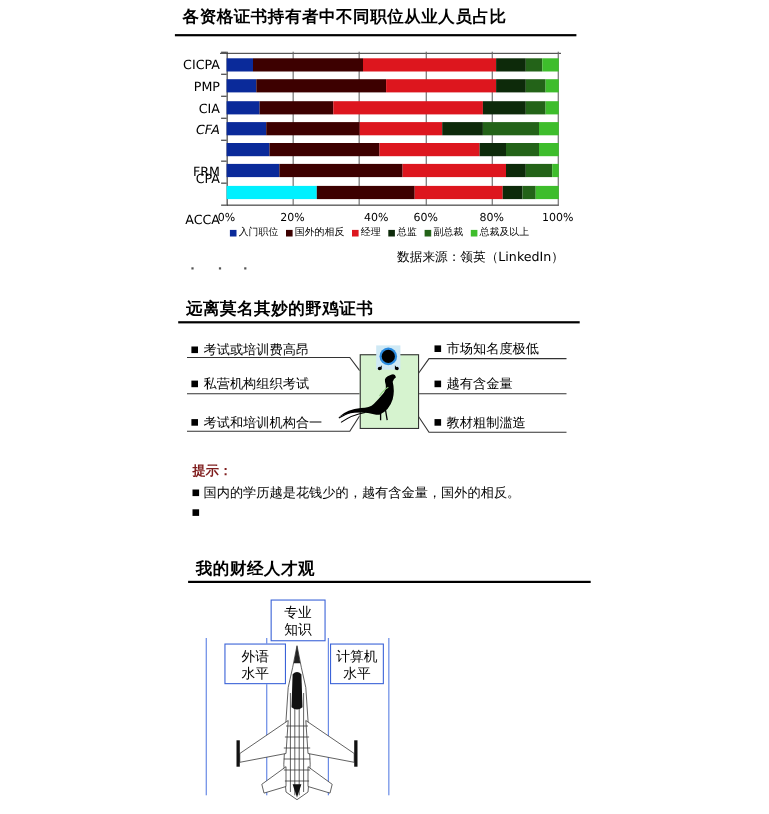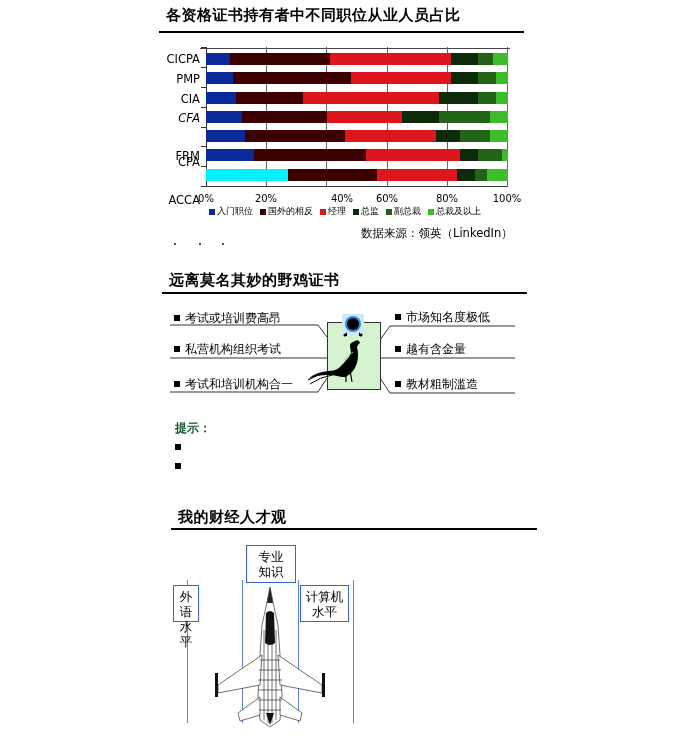--- a/index.html
+++ b/index.html
@@ -14,21 +14,21 @@
   .grid{position:absolute;top:47px;height:140px;width:1px;background:#666;}
   .tick{position:absolute;left:201px;width:5px;height:1px;background:#333;}
   .xlab{position:absolute;top:193px;font-size:10px;transform:translateX(-50%);}
   .legend{position:absolute;top:205px;left:209px;font-size:9px;display:flex;gap:7px;white-space:nowrap;}
   .legend .item{display:flex;align-items:center;gap:2px;}
   .legend .sw{width:6px;height:6px;display:inline-block;}
   .source{position:absolute;top:226px;left:361px;font-size:11.5px;white-space:nowrap;}
   .dot{position:absolute;width:2px;height:2px;background:#555;top:243px;}
   .bullet-text{position:absolute;font-size:12px;white-space:nowrap;}
   .bullet-text .sq{display:inline-block;width:6px;height:6px;background:#000;margin-right:5px;vertical-align:middle;position:relative;top:-1px;}
-  .tip-title{position:absolute;left:175px;top:420px;font-size:12px;font-weight:bold;color:#14532d;}
+  .tip-title{position:absolute;left:175px;top:420px;font-size:12px;font-weight:bold;color:#7f1d1d;}
   .tip{position:absolute;left:175px;font-size:12px;white-space:nowrap;}
   .tip .sq{display:inline-block;width:6px;height:6px;background:#000;margin-right:4px;vertical-align:middle;position:relative;top:-1px;}
   .gbox{position:absolute;left:327px;top:322px;width:52px;height:66px;background:#d6f3cf;border:1px solid #333;}
   .vline{position:absolute;width:1px;background:#5b7fe3;top:580px;height:143px;}
   .skill{position:absolute;border:1.5px solid #3b63d8;background:#fff;text-align:center;font-size:12.5px;line-height:15px;padding-top:3px;box-sizing:border-box;}
 </style>
 </head>
 <body>
 
 <div class="sec-title" style="left:166px;top:6px;">各资格证书持有者中不同职位从业人员占比</div>
@@ -190,36 +190,36 @@
   <circle cx="45" cy="27" r="1.5" fill="#000"></circle>
     <circle cx="61" cy="27" r="1.5" fill="#000"></circle>
 
   <path d="M55,33 q4,-2 5,2 q-2,1 -3,4 q2,8 0,16 q-3,10 -12,14 l-3,0 q-8,-2 -14,-2 q-12,0 -20,4 q8,-7 20,-8 q8,0 12,-4 q4,-4 9,-10 q3,-4 1,-10 q-1,-4 5,-6 z" fill="#000"></path>
   <path d="M46,62 l0,12 M50,62 l2,12" stroke="#000" stroke-width="1.2"></path>
   <path d="M8,72 q10,-6 22,-8 M10,76 q10,-7 22,-9" stroke="#000" stroke-width="1" fill="none"></path>
   <path d="M45,52 q4,-6 8,-8" stroke="#8fcf7f" stroke-width="1" fill="none"></path>
 </svg>
 
 <div class="tip-title">提示：</div>
-<div class="tip" style="top:440px;"><span class="sq"></span></div>
+<div class="tip" style="top:440px;"><span class="sq"></span><span>国内的学历越是花钱少的，越有含金量，国外的相反。</span></div>
 <div class="tip" style="top:459px;"><span class="sq"></span></div>
 
 <div class="sec-title" style="left:178px;top:508px;">我的财经人才观</div>
 <div class="rule" style="left:171px;top:528px;width:366px;"></div>
 
 <div class="vline" style="left:187px;"></div>
 <div class="vline" style="left:242px;"></div>
 <div class="vline" style="left:298px;"></div>
 <div class="vline" style="left:353px;"></div>
 
 <div class="skill" style="left:246px;top:545px;width:50px;height:38px;">
   <div>专业</div>
   <div>知识</div>
 </div>
-<div class="skill" style="left:173px;top:585px;width:26px;height:37px;">
+<div class="skill" style="left:204px;top:585px;width:56px;height:37px;">
   <div>外语</div>
   <div>水平</div>
 </div>
 <div class="skill" style="left:300px;top:585px;width:49px;height:37px;">
   <div>计算机</div>
   <div>水平</div>
 </div>
 
 <svg class="abs" style="left:210px;top:585px;" width="120" height="145" viewBox="0 0 120 145">
   <g stroke="#333" stroke-width="0.7" fill="#fff">

